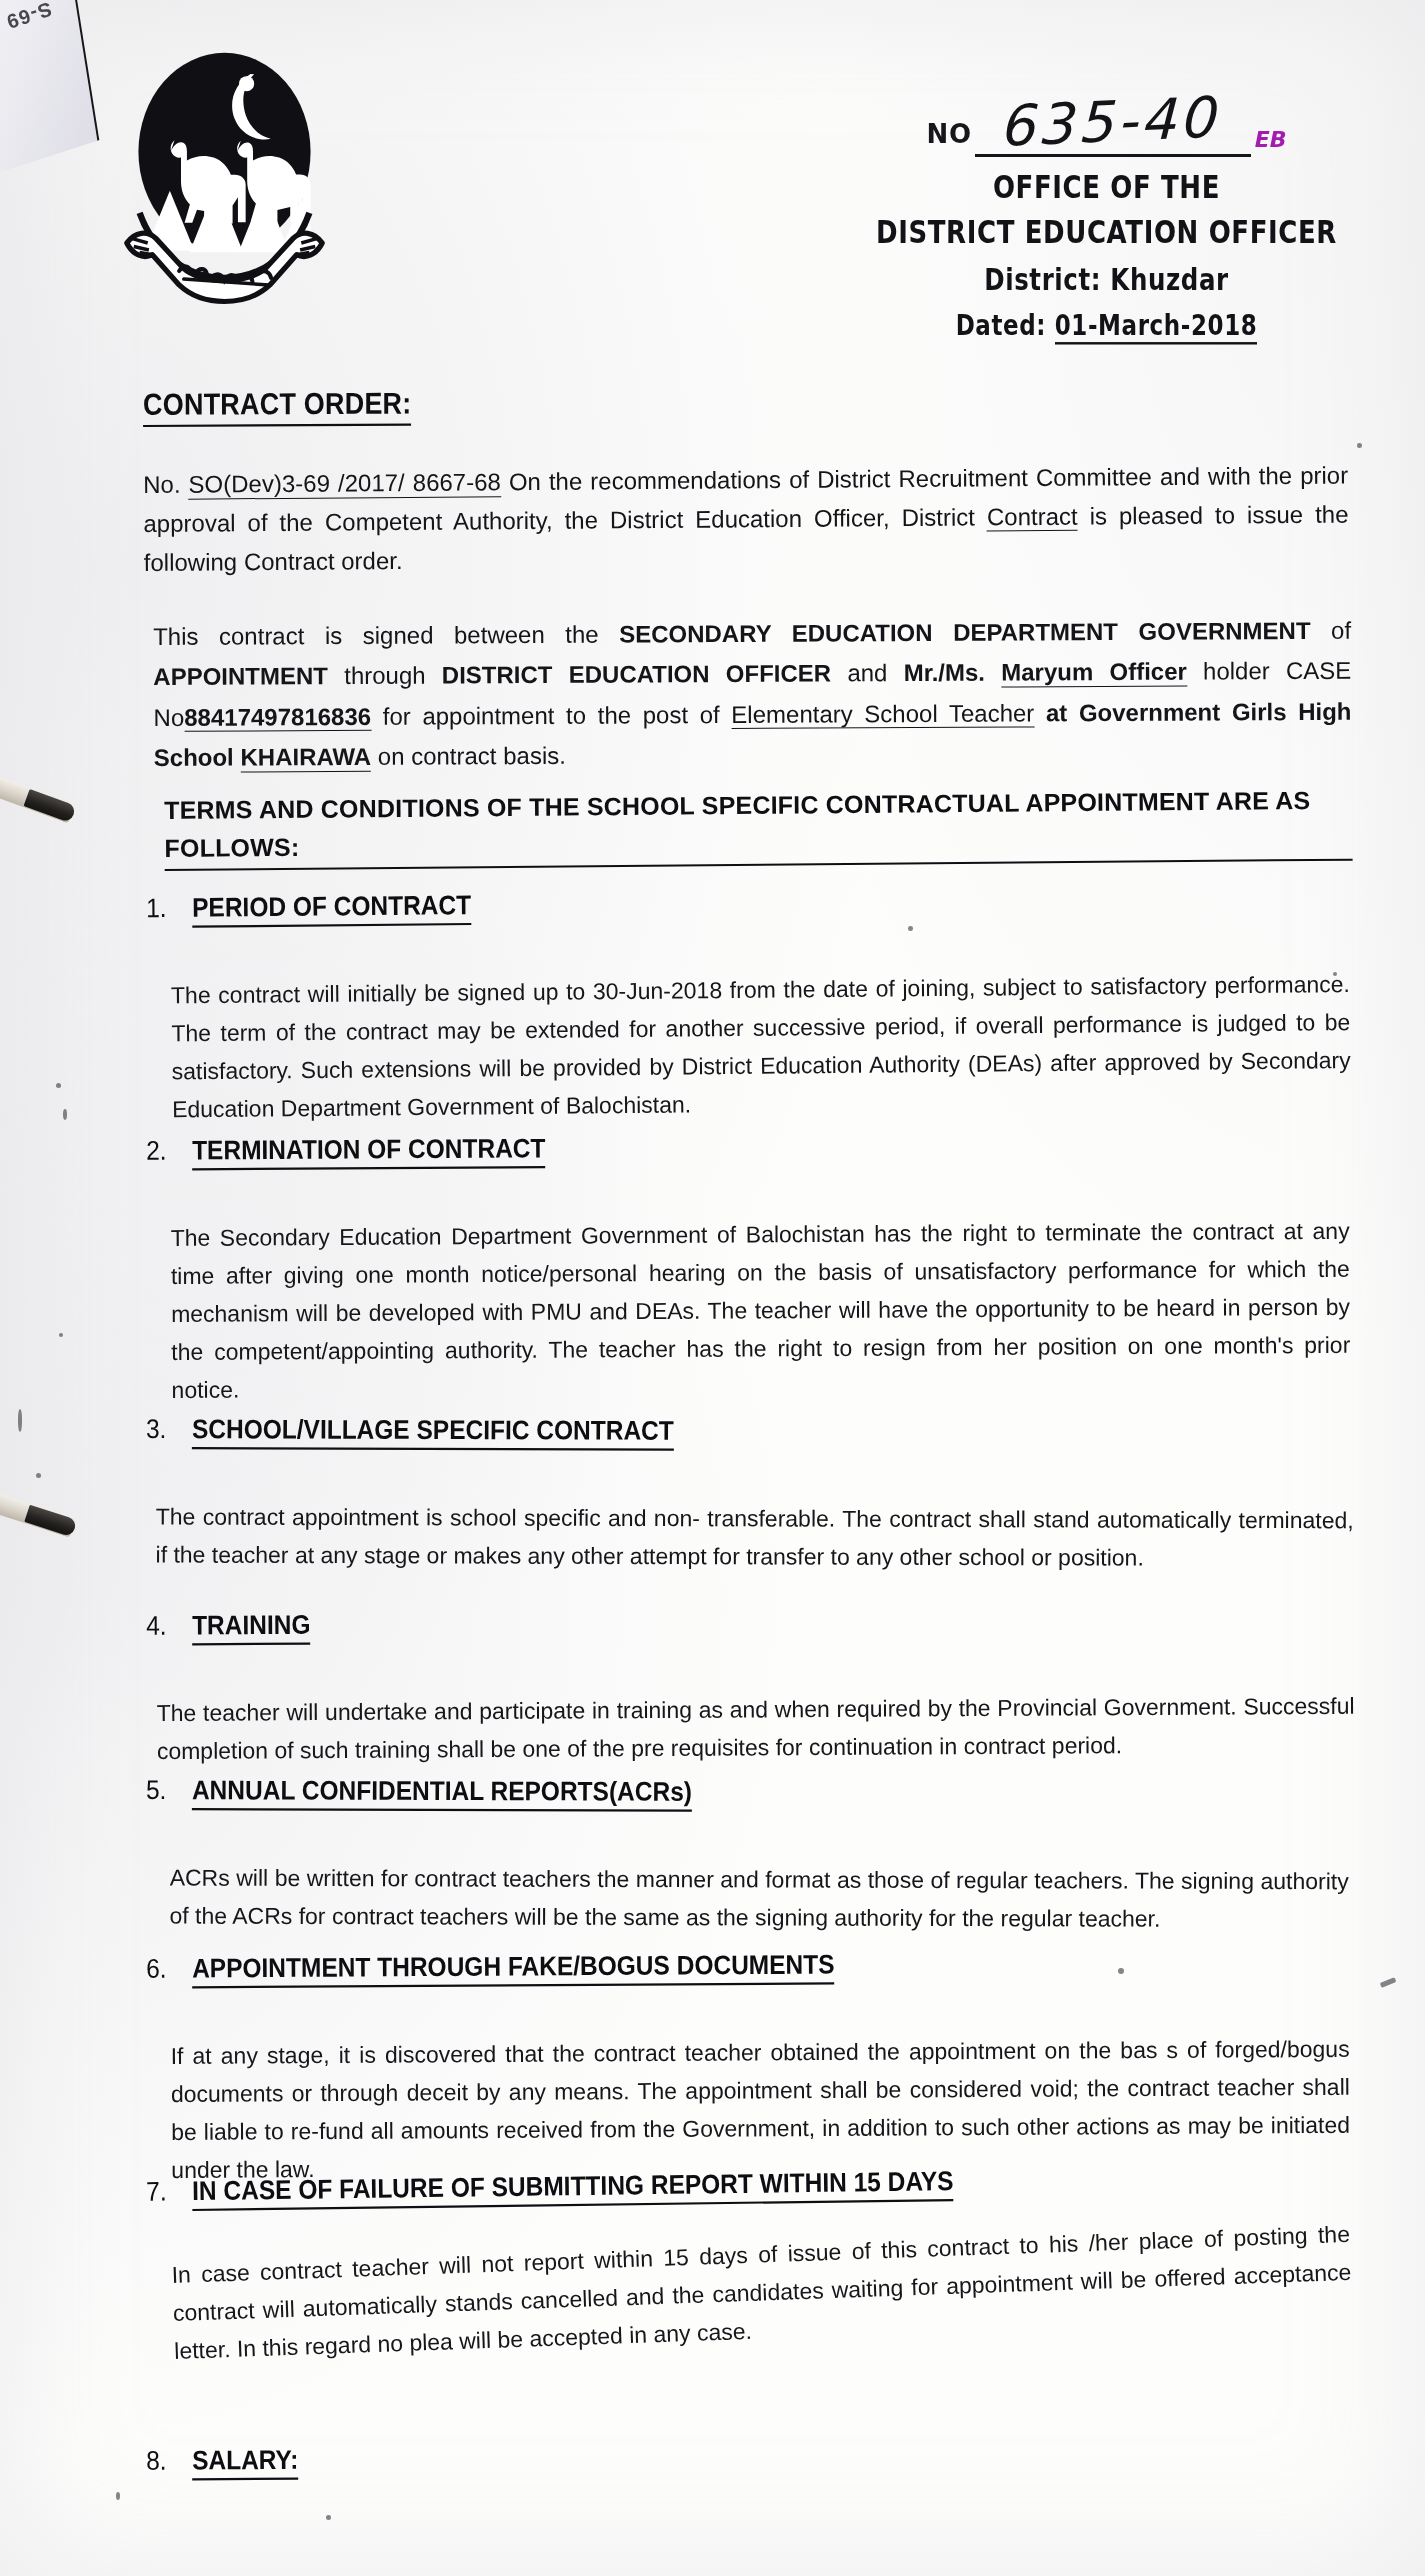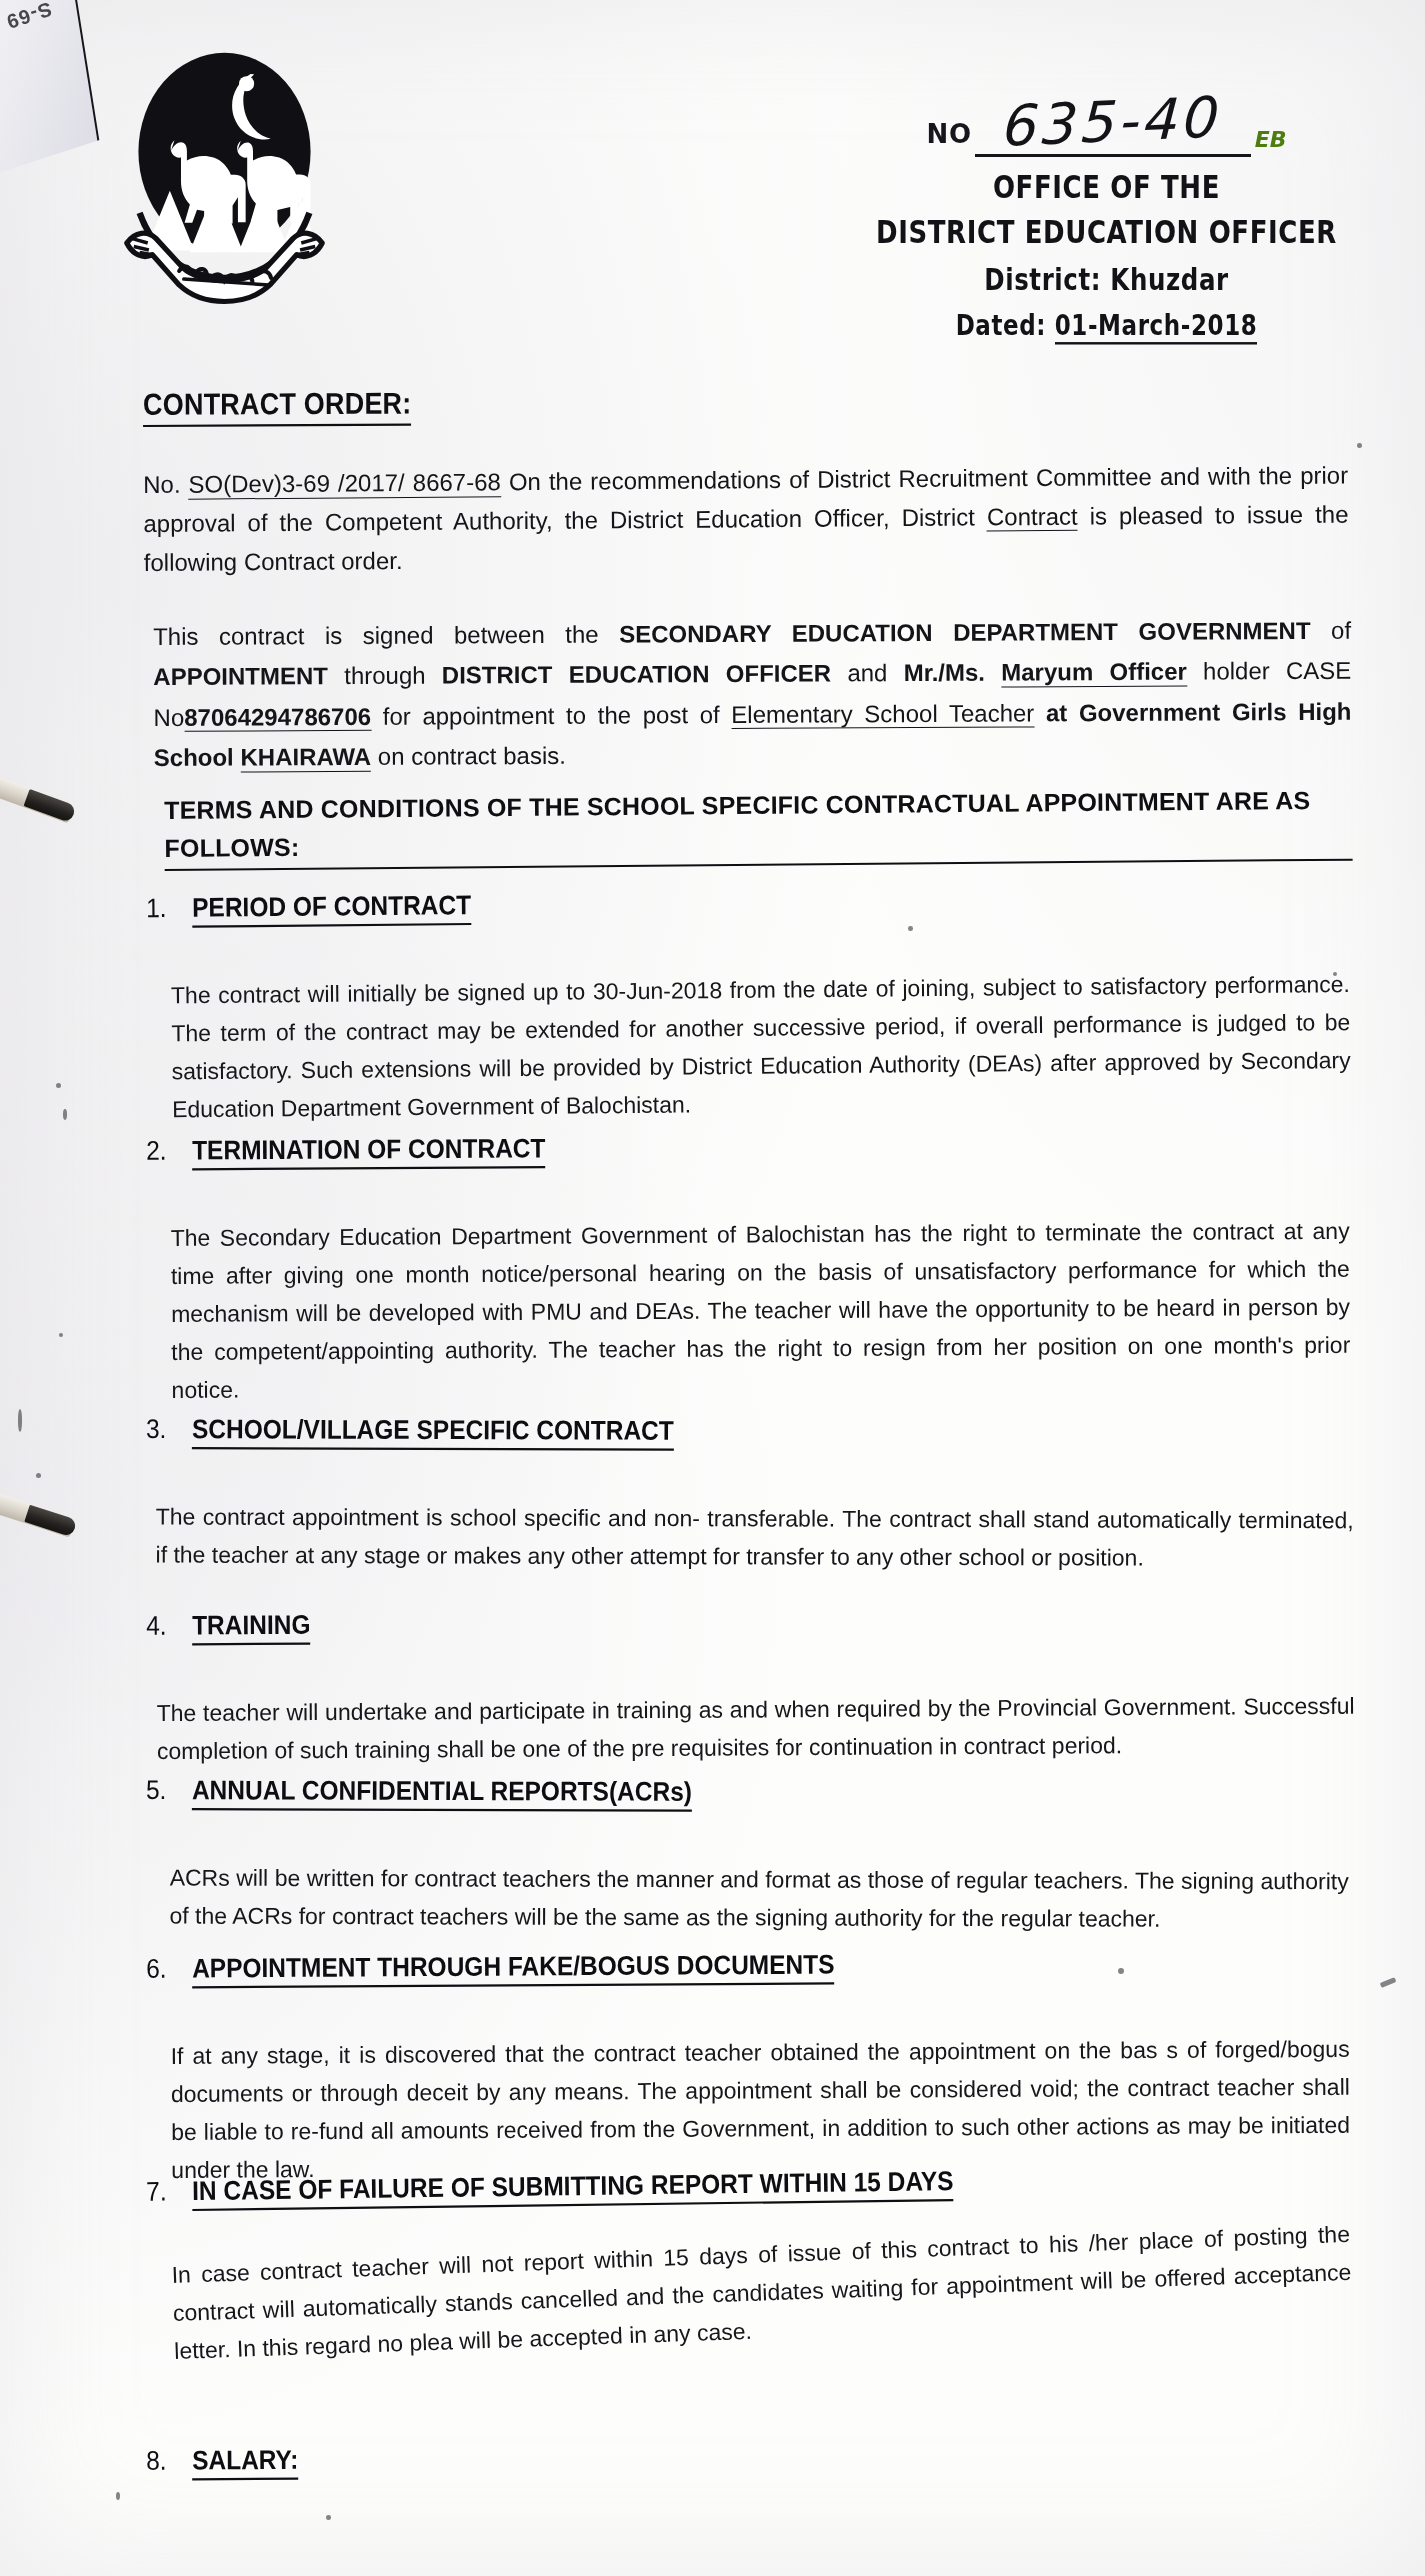--- a/index.html
+++ b/index.html
@@ -133,21 +133,21 @@
     letter-spacing: 3.5px;
     color: #131318;
     line-height: 1.05;
     transform: rotate(-2.5deg) skewX(-6deg);
     display: block;
   }
   .no-suffix {
     font-family: "DejaVu Sans", sans-serif;
     font-weight: 700;
     font-size: 22px;
-    color: #4d7c0f;
+    color: #a21caf;
     padding-bottom: 4.7px;
     font-style: italic;
   }
   .lh-line {
     font-family: "DejaVu Sans", sans-serif;
     font-weight: 700;
     color: #121217;
     letter-spacing: 0.6px;
     transform: scaleY(1.22);
     transform-origin: center;
@@ -376,21 +376,21 @@
       <span>This contract is signed between the</span>
       <b>SECONDARY EDUCATION DEPARTMENT GOVERNMENT</b>
       <span>of</span>
       <b>APPOINTMENT</b>
       <span>through</span>
       <b>DISTRICT EDUCATION OFFICER</b>
       <span>and</span>
       <b>Mr./Ms.</b>
       <b class="u-th">Maryum Officer</b>
       <span>holder CASE</span>
-      <span>No</span><b class="u-th">87064294786706</b>
+      <span>No</span><b class="u-th">88417497816836</b>
       <span>for appointment to the post of</span>
       <span class="u-th">Elementary School Teacher</span>
       <b>at Government Girls High School</b>
       <b class="u-th">KHAIRAWA</b>
       <span>on contract basis.</span>
     </div>
 
     <div class="sec-title terms-hd">
       <span class="u-hd">TERMS AND CONDITIONS OF THE SCHOOL SPECIFIC CONTRACTUAL APPOINTMENT ARE AS FOLLOWS:</span>
     </div>

